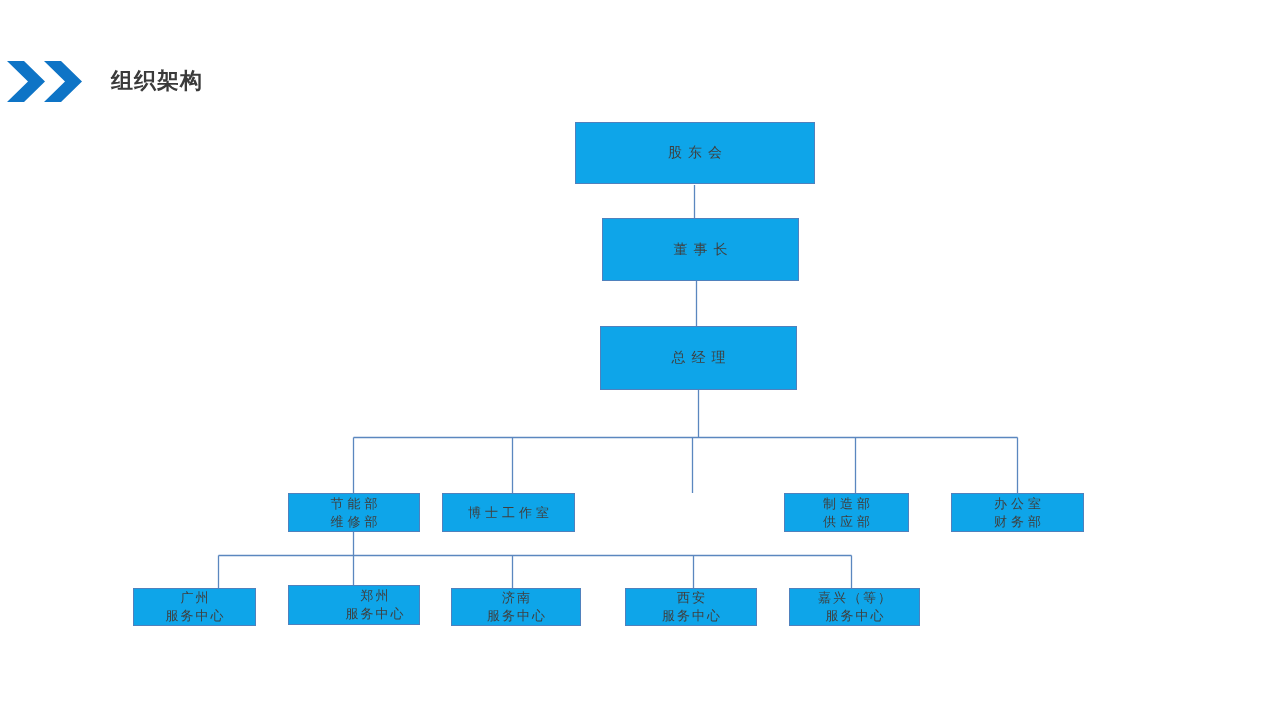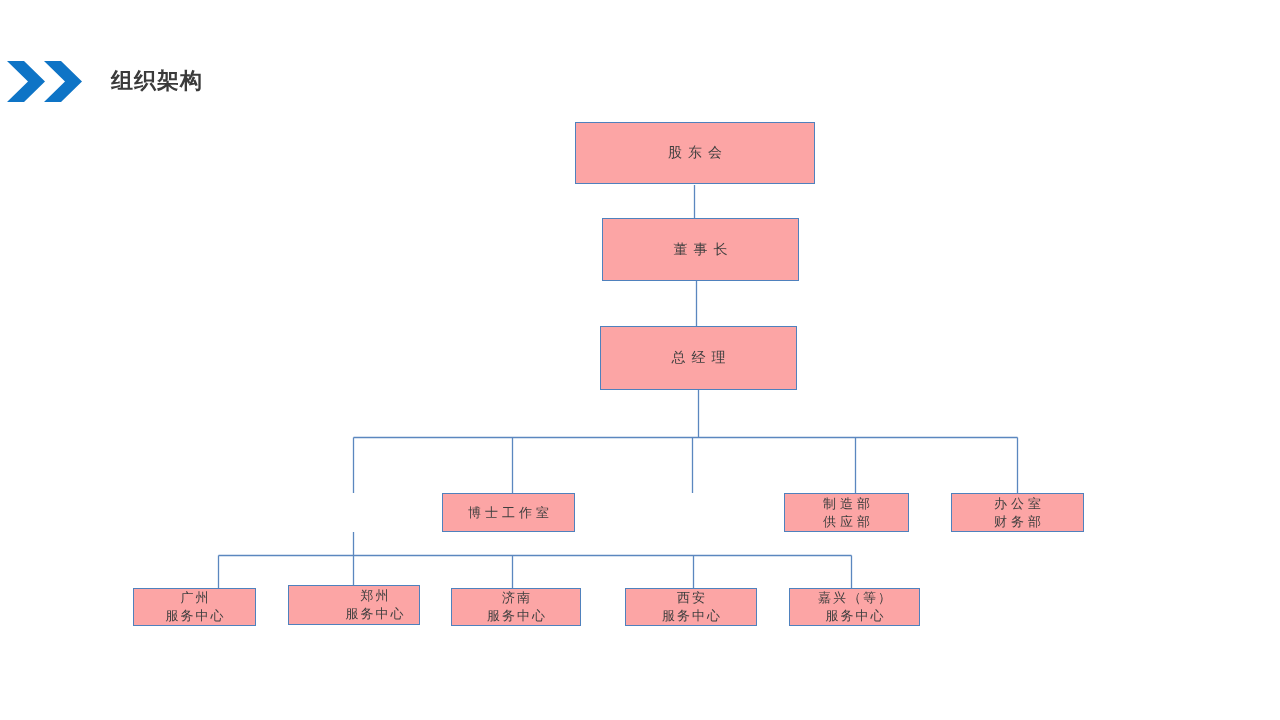--- a/index.html
+++ b/index.html
@@ -37,21 +37,21 @@
   .chart { position: absolute; left: 0; top: 0; width: 1280px; height: 720px; }
   .connectors {
     position: absolute;
     left: 0; top: 0;
     width: 1280px; height: 720px;
     pointer-events: none;
   }
   .node {
     position: absolute;
     border: 1.5px solid #4f81bd;
-    background: #fca5a5;
+    background: #0ea5e9;
     display: flex;
     flex-direction: column;
     align-items: center;
     justify-content: center;
     color: #3f3f3f;
     text-align: center;
   }
   .node span { display: block; white-space: nowrap; }
   .node-lg { font-size: 14px; }
   .node-lg span { letter-spacing: 6px; padding-left: 6px; }
@@ -112,20 +112,24 @@
     <div class="node node-lg n-shareholders">
       <span>股东会</span>
     </div>
     <div class="node node-lg n-chairman">
       <span>董事长</span>
     </div>
     <div class="node node-lg n-general-manager">
       <span>总经理</span>
     </div>
 
+    <div class="node node-sm node-dept n-dept-0">
+      <span>节能部</span>
+      <span>维修部</span>
+    </div>
     <div class="node node-sm node-dept n-dept-1">
       <span>博士工作室</span>
       <span></span>
     </div>
     <div class="node node-sm node-dept n-dept-3">
       <span>制造部</span>
       <span>供应部</span>
     </div>
     <div class="node node-sm node-dept n-dept-4">
       <span>办公室</span>

